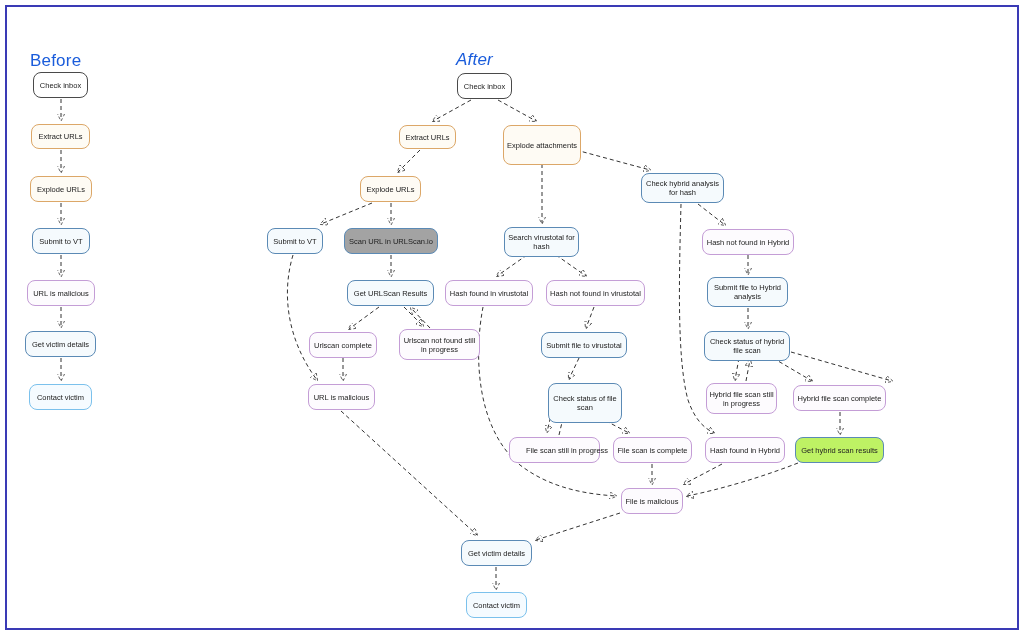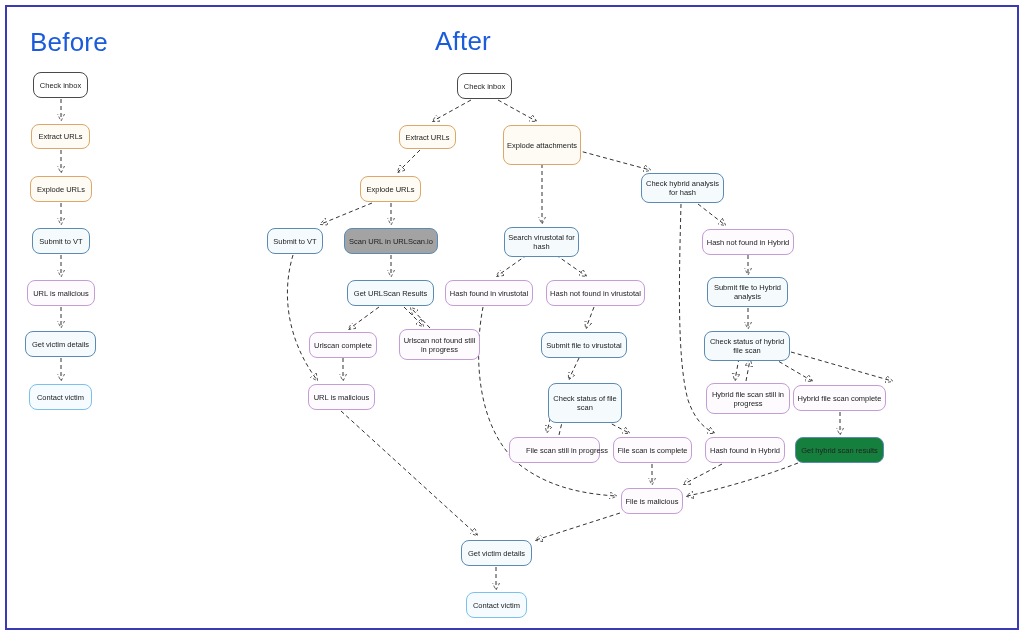--- a/index.html
+++ b/index.html
@@ -1,21 +1,21 @@
 <!DOCTYPE html>
 <html><head>
 <meta charset="utf-8">
 <style>
   html,body{margin:0;padding:0;background:#ffffff;}
   #canvas{position:relative;width:1024px;height:635px;background:#ffffff;overflow:hidden;
           font-family:"Liberation Sans",sans-serif;}
   #frame{position:absolute;left:5px;top:5px;right:5px;bottom:5px;border:2px solid #3a3ab5;pointer-events:none;}
-  .title{position:absolute;font-size:26px;font-weight:500;color:#1a5cdb;letter-spacing:.2px;}
+  .title{position:absolute;font-size:17px;font-weight:500;color:#1a5cdb;letter-spacing:.2px;margin-top:24px;}
   #title-before{left:30px;top:27px;}
-  #title-after{left:435px;top:26px;}
+  #title-after{left:456px;top:26px;font-style:italic;}
   svg.edges{position:absolute;left:0;top:0;width:1024px;height:635px;}
   svg.edges path{fill:none;stroke:#333333;stroke-width:1;stroke-dasharray:4 3;}
   .node{position:absolute;box-sizing:border-box;border:1.2px solid #888;border-radius:8px;
         background:#fff;display:flex;align-items:center;justify-content:center;text-align:center;
         font-size:7.5px;line-height:1.2;color:#222222;padding:1px 2px;}
   .node.nw span{white-space:nowrap;}
 </style>
 </head>
 <body>
 
@@ -150,36 +150,36 @@
     </div>
   <div class="node" style="left: 704px; top: 331px; width: 86px; height: 30px; border-color: rgb(91, 138, 181); background: rgb(245, 250, 253);">
       <span>Check status of hybrid file scan</span>
     </div>
   <div class="node nw" style="left: 308px; top: 384px; width: 67px; height: 26px; border-color: rgb(196, 157, 214); background: rgb(253, 251, 254);">
       <span>URL is malicious</span>
     </div>
   <div class="node" style="left: 548px; top: 383px; width: 74px; height: 40px; border-color: rgb(91, 138, 181); background: rgb(245, 250, 253);">
       <span>Check status of file scan</span>
     </div>
-  <div class="node" style="left: 706px; top: 383px; width: 84px; height: 31px; border-color: rgb(196, 157, 214); background: rgb(253, 251, 254);">
+  <div class="node" style="left: 706px; top: 383px; width: 71px; height: 31px; border-color: rgb(196, 157, 214); background: rgb(253, 251, 254);">
       <span>Hybrid file scan still in progress</span>
     </div>
   <div class="node nw" style="left: 793px; top: 385px; width: 93px; height: 26px; border-color: rgb(196, 157, 214); background: rgb(253, 251, 254);">
       <span>Hybrid file scan complete</span>
     </div>
   <div class="node nw" style="left: 509px; top: 437px; width: 91px; height: 26px; border-color: rgb(196, 157, 214); background: rgb(253, 251, 254); padding-left: 27px;">
       <span>File scan still in progress</span>
     </div>
   <div class="node nw" style="left: 613px; top: 437px; width: 79px; height: 26px; border-color: rgb(196, 157, 214); background: rgb(253, 251, 254);">
       <span>File scan is complete</span>
     </div>
   <div class="node nw" style="left: 705px; top: 437px; width: 80px; height: 26px; border-color: rgb(196, 157, 214); background: rgb(253, 251, 254);">
       <span>Hash found in Hybrid</span>
     </div>
-  <div class="node nw" style="left: 795px; top: 437px; width: 89px; height: 26px; border-color: rgb(91, 138, 181); background: #15803d;">
+  <div class="node nw" style="left: 795px; top: 437px; width: 89px; height: 26px; border-color: rgb(91, 138, 181); background: #bef264;">
       <span>Get hybrid scan results</span>
     </div>
   <div class="node nw" style="left: 621px; top: 488px; width: 62px; height: 26px; border-color: rgb(196, 157, 214); background: rgb(253, 251, 254);">
       <span>File is malicious</span>
     </div>
   <div class="node nw" style="left: 461px; top: 540px; width: 71px; height: 26px; border-color: rgb(91, 138, 181); background: rgb(245, 250, 253);">
       <span>Get victim details</span>
     </div>
   <div class="node nw" style="left: 466px; top: 592px; width: 61px; height: 26px; border-color: rgb(123, 193, 236); background: rgb(245, 251, 255);">
       <span>Contact victim</span>

